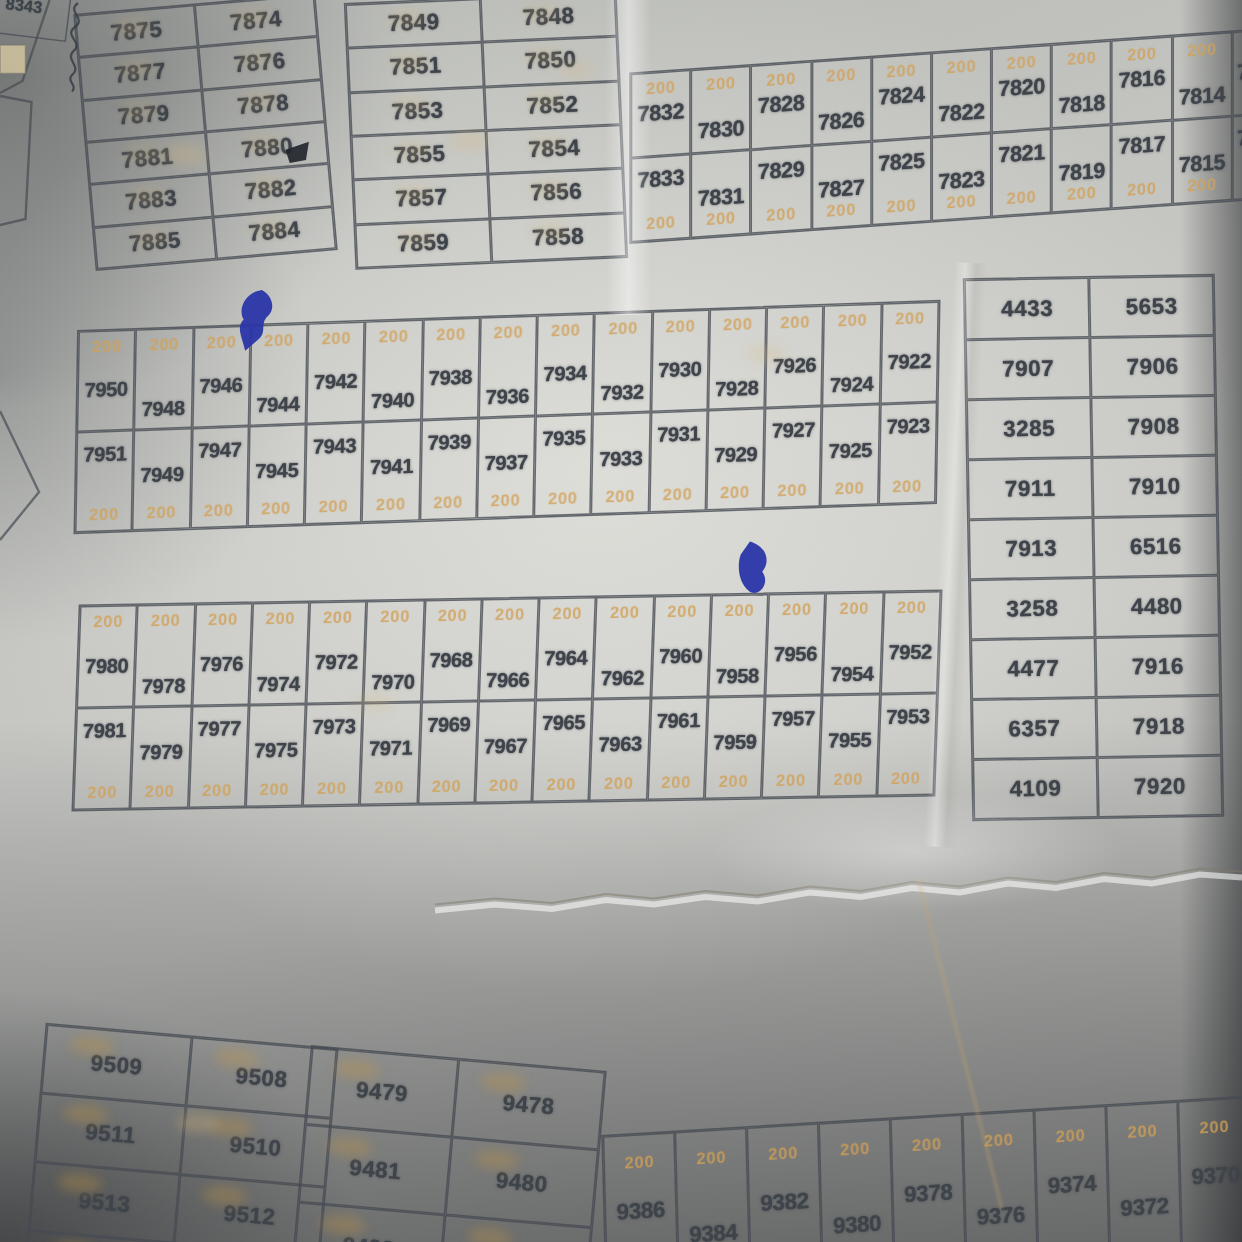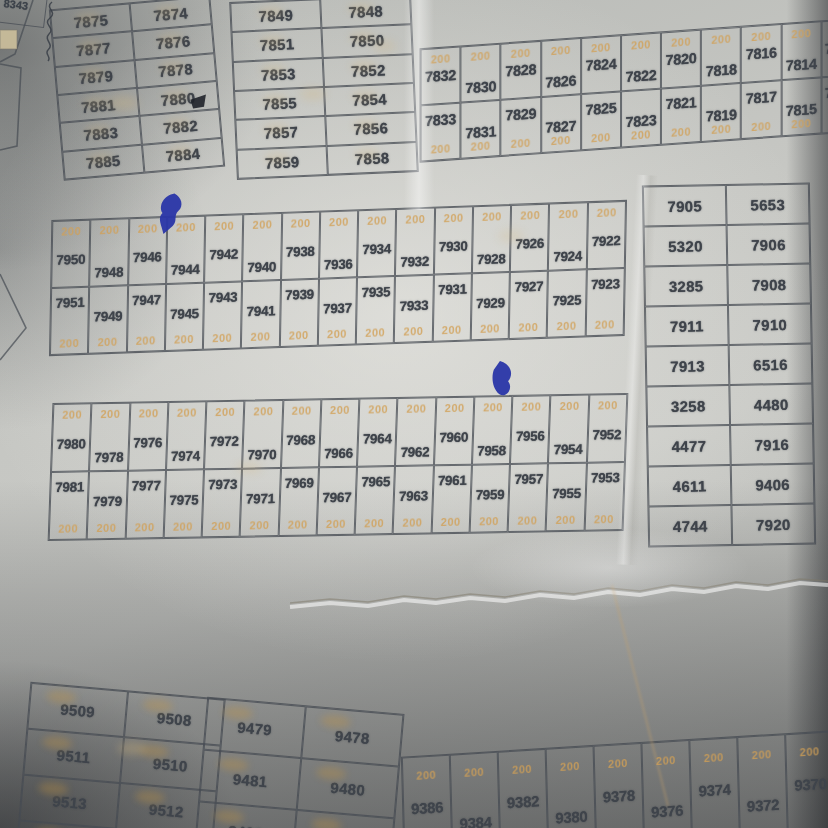--- a/index.html
+++ b/index.html
@@ -351,27 +351,27 @@
           <span class="lab">200</span>
           <span class="num p1">7925</span>
         </div>
         <div class="cell b">
           <span class="lab">200</span>
           <span class="num p0">7923</span>
         </div>
       </div>
     <div class="block pairs" id="block-e">
         <div class="cell">
-          <span class="num">7905</span>
+          <span class="num">4433</span>
         </div>
         <div class="cell">
           <span class="num">5653</span>
         </div>
         <div class="cell">
-          <span class="num">5320</span>
+          <span class="num">7907</span>
         </div>
         <div class="cell">
           <span class="num">7906</span>
         </div>
         <div class="cell">
           <span class="num">3285</span>
         </div>
         <div class="cell">
           <span class="num">7908</span>
         </div>
@@ -393,27 +393,27 @@
         <div class="cell">
           <span class="num">4480</span>
         </div>
         <div class="cell">
           <span class="num">4477</span>
         </div>
         <div class="cell">
           <span class="num">7916</span>
         </div>
         <div class="cell">
-          <span class="num">4611</span>
-        </div>
-        <div class="cell">
-          <span class="num">9406</span>
-        </div>
-        <div class="cell">
-          <span class="num">4744</span>
+          <span class="num">6357</span>
+        </div>
+        <div class="cell">
+          <span class="num">7918</span>
+        </div>
+        <div class="cell">
+          <span class="num">4109</span>
         </div>
         <div class="cell">
           <span class="num">7920</span>
         </div>
       </div>
     <div class="block strip2" id="block-f" style="grid-template-columns: repeat(15, 1fr);">
         <div class="cell t">
           <span class="lab">200</span>
           <span class="num p0">7980</span>
         </div>

